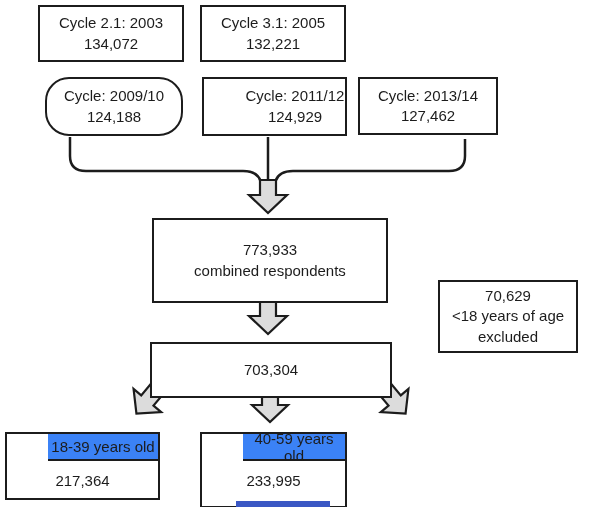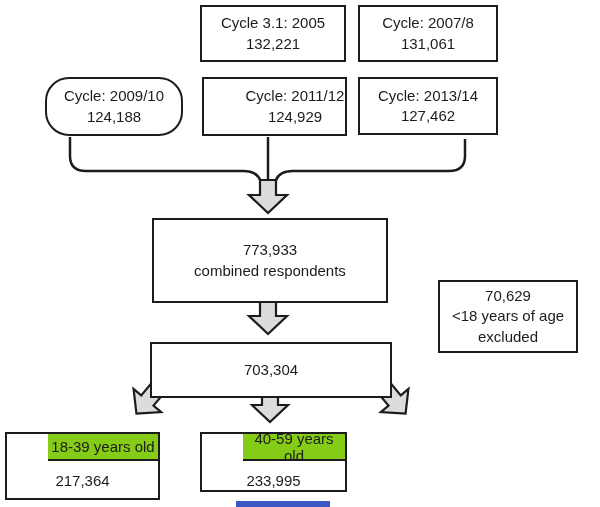--- a/index.html
+++ b/index.html
@@ -11,21 +11,21 @@
   .box{
     position:absolute;background:#ffffff;border:2px solid #1c1c1c;
     display:flex;flex-direction:column;align-items:center;justify-content:center;
     text-align:center;font-size:15px;line-height:1.35;box-sizing:border-box;
   }
   .agebox{
     position:absolute;background:#ffffff;border:2px solid #1c1c1c;
     box-sizing:border-box;font-size:15px;text-align:center;
   }
   .agebox .hdr{
-    background:#84cc16;border-bottom:2px solid #1c1c1c;
+    background:#3b82f6;border-bottom:2px solid #1c1c1c;
     height:25px;display:flex;align-items:center;justify-content:center;margin-left:41px;
   }
   .agebox .bdy{
     height:39px;display:flex;align-items:center;justify-content:center;
   }
   svg{position:absolute;left:0;top:0;pointer-events:none;}
   .conn{fill:none;stroke:#1c1c1c;stroke-width:2.5;}
   .blockarrow{fill:#dcdcdc;stroke:#1c1c1c;stroke-width:2.2;stroke-linejoin:miter;}
   #bluebar{position:absolute;left:236px;top:501px;width:94px;height:6px;background:#3a57c4;}
 </style>
@@ -38,27 +38,27 @@
     <path class="conn" d="M 70 137 L 70 156 Q 70 171 86 171 L 243 171 Q 257 171 260.5 181"></path>
     <path class="conn" d="M 465 139 L 465 156 Q 465 171 449 171 L 293 171 Q 279 171 275.5 181"></path>
     <path class="conn" d="M 268 137 L 268 181"></path>
     <polygon class="blockarrow" points="260,180 276,180 276,195 287,195 268,213 249,195 260,195"></polygon>
     <polygon class="blockarrow" points="260,298 276,298 276,316 287,316 268,334 249,316 260,316"></polygon>
     <path class="blockarrow" transform="translate(157,389) rotate(40)" d="M -8 0 L 8 0 L 8 15 L 18 15 L 0 32 L -18 15 L -8 15 Z"></path>
     <path class="blockarrow" transform="translate(270,390)" d="M -8 0 L 8 0 L 8 15 L 18 15 L 0 32 L -18 15 L -8 15 Z"></path>
     <path class="blockarrow" transform="translate(385,389) rotate(-40)" d="M -8 0 L 8 0 L 8 15 L 18 15 L 0 32 L -18 15 L -8 15 Z"></path>
   </svg>
 
+  <div class="box" style="left:38px;top:5px;width:146px;height:57px;">
+    <div>Cycle 2.1: 2003</div>
+    <div>134,072</div>
+  </div>
   <div class="box" style="left:200px;top:5px;width:146px;height:57px;">
     <div>Cycle 3.1: 2005</div>
     <div>132,221</div>
-  </div>
-  <div class="box" style="left:358px;top:5px;width:140px;height:57px;">
-    <div>Cycle: 2007/8</div>
-    <div>131,061</div>
   </div>
 
   <div class="box" style="left:45px;top:77px;width:138px;height:59px;border-radius:24px;">
     <div>Cycle: 2009/10</div>
     <div>124,188</div>
   </div>
   <div class="box" style="left:202px;top:77px;width:145px;height:59px;padding-left:41px;">
     <div>Cycle: 2011/12</div>
     <div>124,929</div>
   </div>
@@ -79,20 +79,20 @@
   </div>
 
   <div class="box" style="left:150px;top:342px;width:242px;height:56px;">
     <div>703,304</div>
   </div>
 
   <div class="agebox" style="left:5px;top:432px;width:155px;height:68px;">
     <div class="hdr">18-39 years old</div>
     <div class="bdy">217,364</div>
   </div>
-  <div class="agebox" style="left:200px;top:432px;width:147px;height:60px;">
+  <div class="agebox" style="left:200px;top:432px;width:147px;height:76px;">
     <div class="hdr">40-59 years old</div>
     <div class="bdy">233,995</div>
   </div>
 
   <div id="bluebar"></div>
 
 </div>
 
 </body></html>

